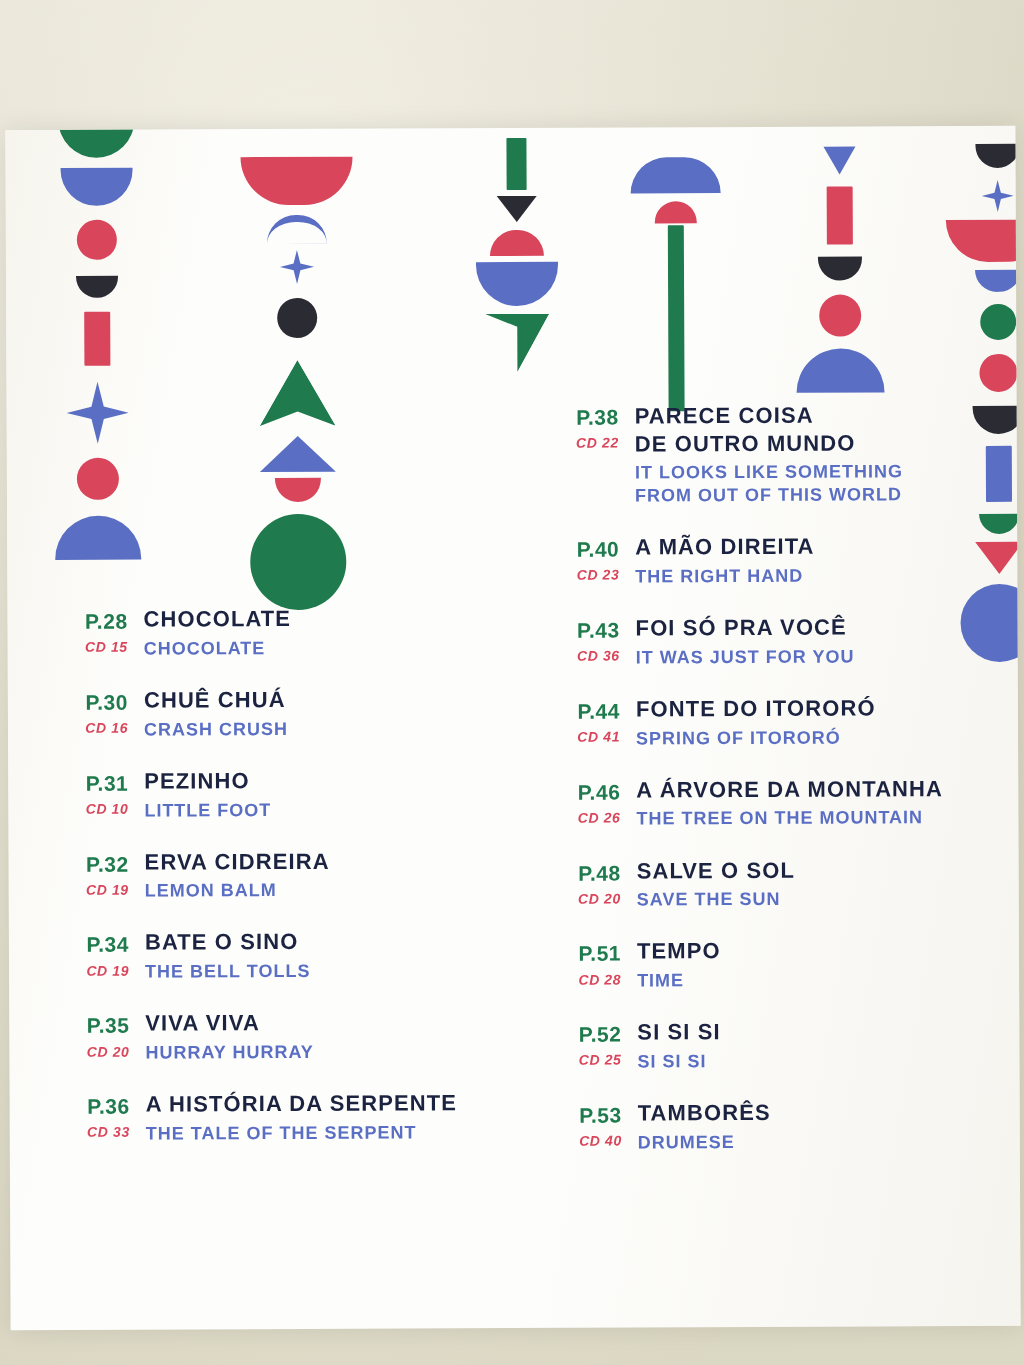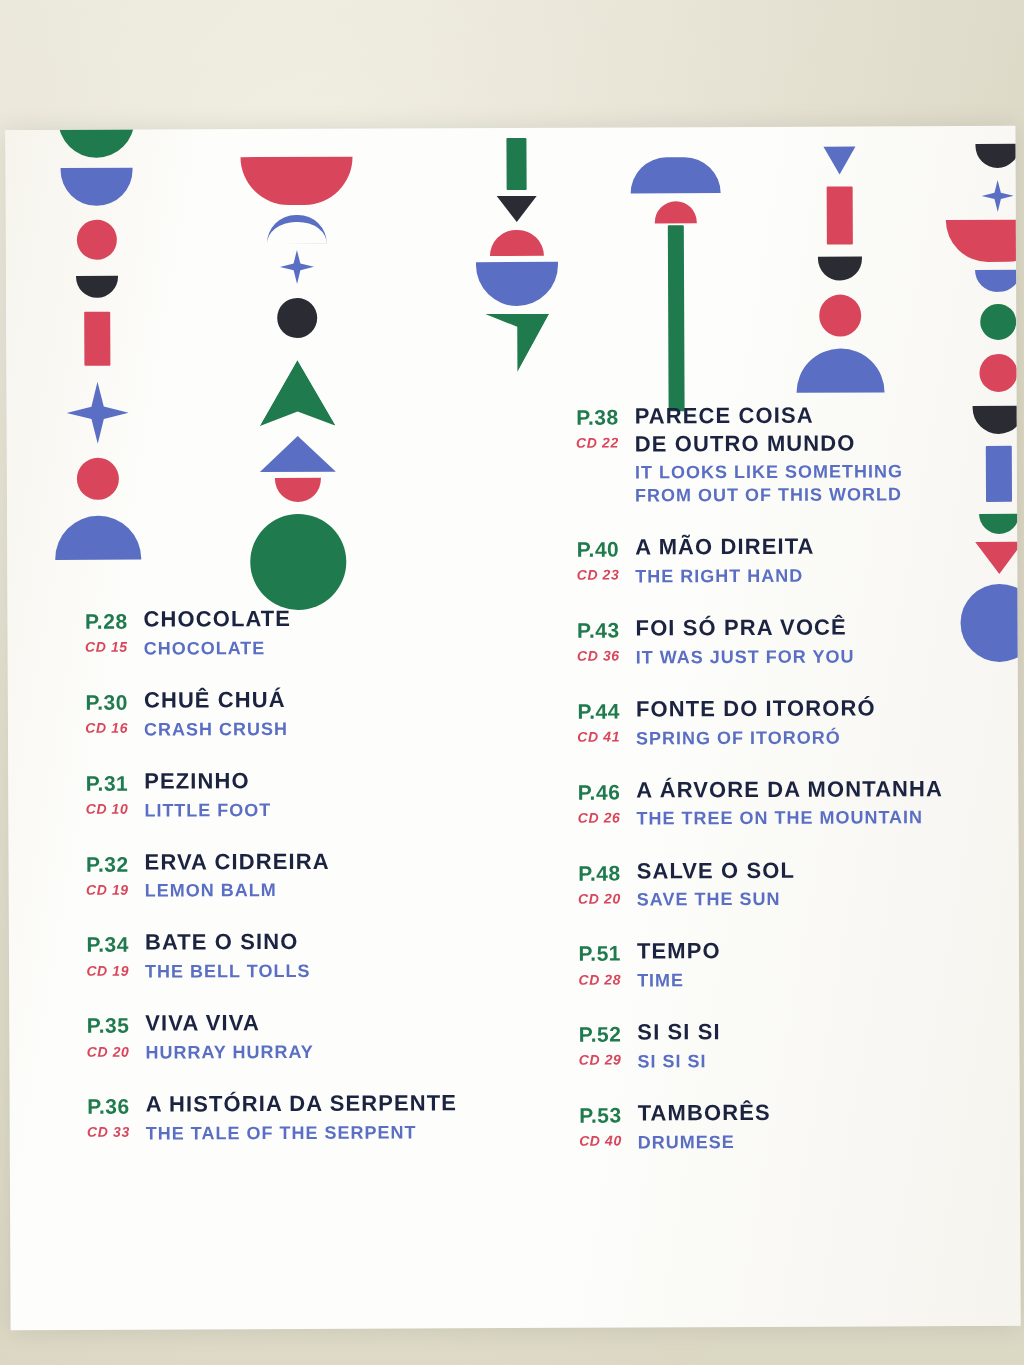--- a/index.html
+++ b/index.html
@@ -352,21 +352,21 @@
         </div>
         <div class="titles">
           <div class="title-pt">TEMPO</div>
           <div class="title-en">TIME</div>
         </div>
       </div>
 
       <div class="entry">
         <div class="nums">
           <span class="page-no">P.52</span>
-          <span class="cd-no">CD 29</span>
+          <span class="cd-no">CD 25</span>
         </div>
         <div class="titles">
           <div class="title-pt">SI SI SI</div>
           <div class="title-en">SI SI SI</div>
         </div>
       </div>
 
       <div class="entry">
         <div class="nums">
           <span class="page-no">P.53</span>

